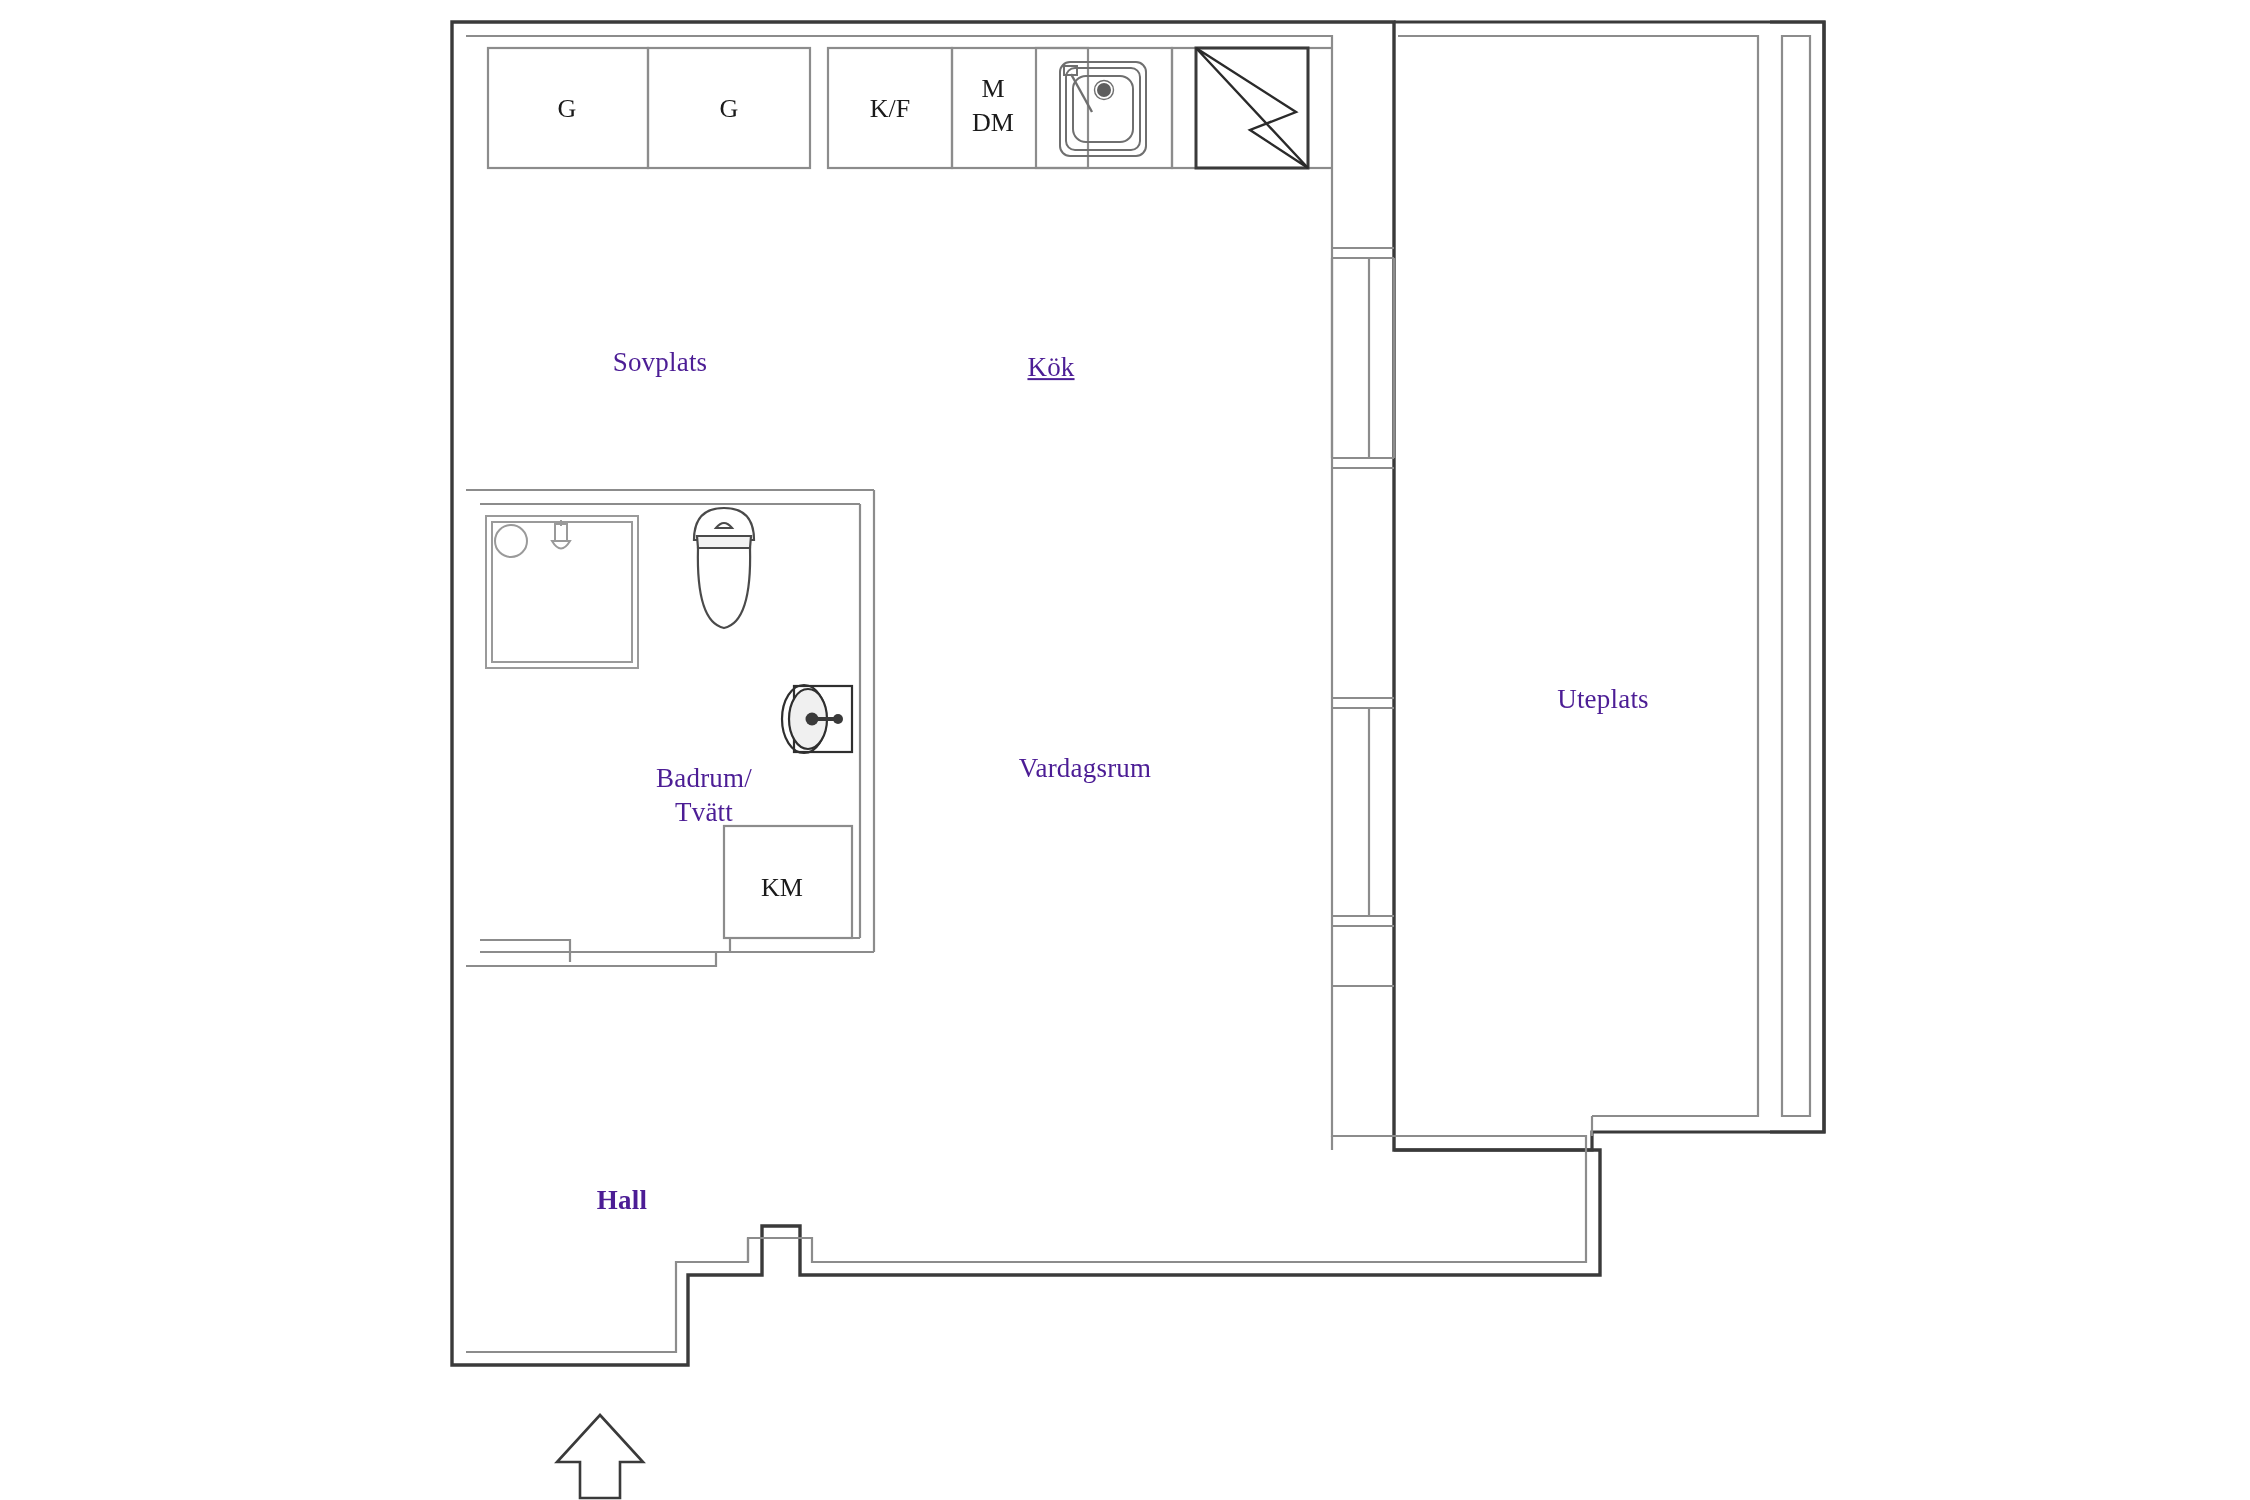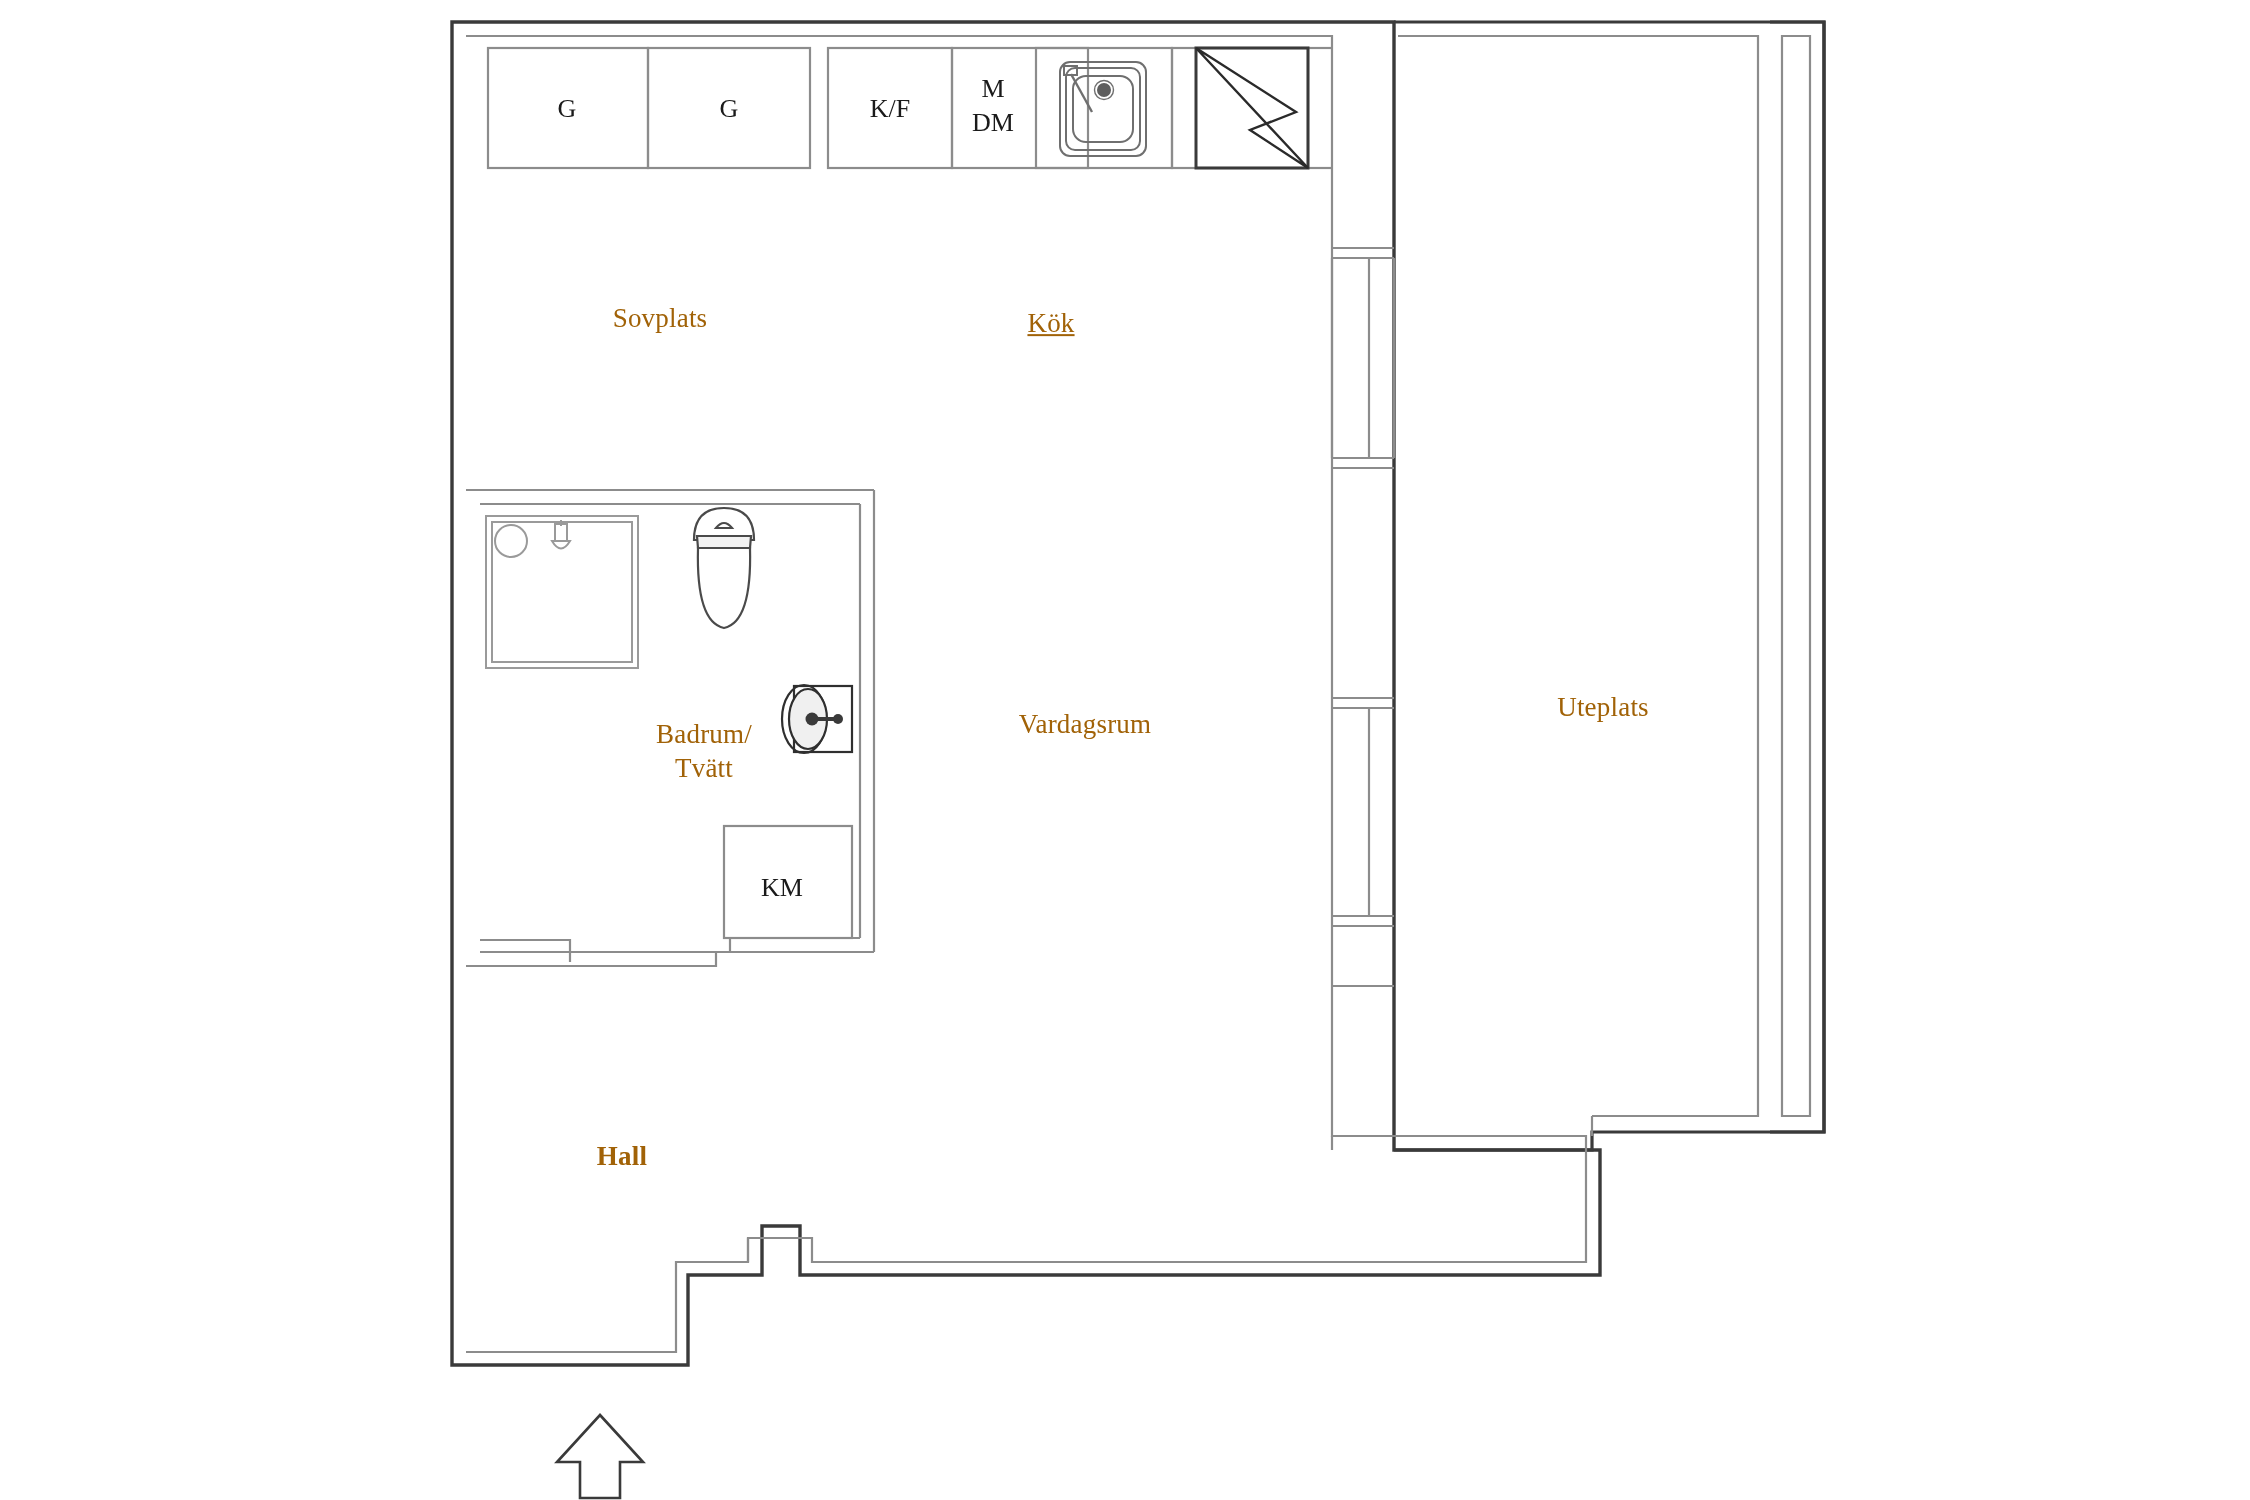--- a/index.html
+++ b/index.html
@@ -30,28 +30,29 @@
   .label-layer {
     position: absolute;
     left: 0;
     top: 0;
     width: 2250px;
     height: 1500px;
     pointer-events: none;
   }
   .room-label {
     position: absolute;
-    color: #a16207;
+    color: #4c1d95;
     font-family: "Liberation Serif", "DejaVu Serif", serif;
     font-size: 27px;
     line-height: 1.25;
     text-align: center;
     white-space: pre-line;
     transform: translate(-50%, -50%);
     letter-spacing: 0.2px;
+    margin-top: 44px;
   }
   .fixture-label {
     position: absolute;
     color: #1a1a1a;
     font-family: "Liberation Serif", "DejaVu Serif", serif;
     font-size: 26px;
     line-height: 1.3;
     text-align: center;
     white-space: pre-line;
     transform: translate(-50%, -50%);
@@ -244,21 +245,21 @@
 
     <div class="room-label" style="left:1051px; top:324px;text-decoration:underline;">Kök</div>
 
     <div class="room-label" style="left:704px; top:752px;">Badrum/
 Tvätt</div>
 
     <div class="room-label" style="left:1085px; top:725px;">Vardagsrum</div>
 
     <div class="room-label" style="left:622px; top:1157px;font-weight:bold;">Hall</div>
 
-    <div class="room-label" style="left:1603px; top:708px;">Uteplats</div>
+    <div class="room-label" style="left:1603px; top:656px;">Uteplats</div>
 
     <div class="fixture-label" style="left:567px; top:109px;">G</div>
 
     <div class="fixture-label" style="left:729px; top:109px;">G</div>
 
     <div class="fixture-label" style="left:890px; top:109px;">K/F</div>
 
     <div class="fixture-label" style="left:993px; top:106px;">M
 DM</div>
 

